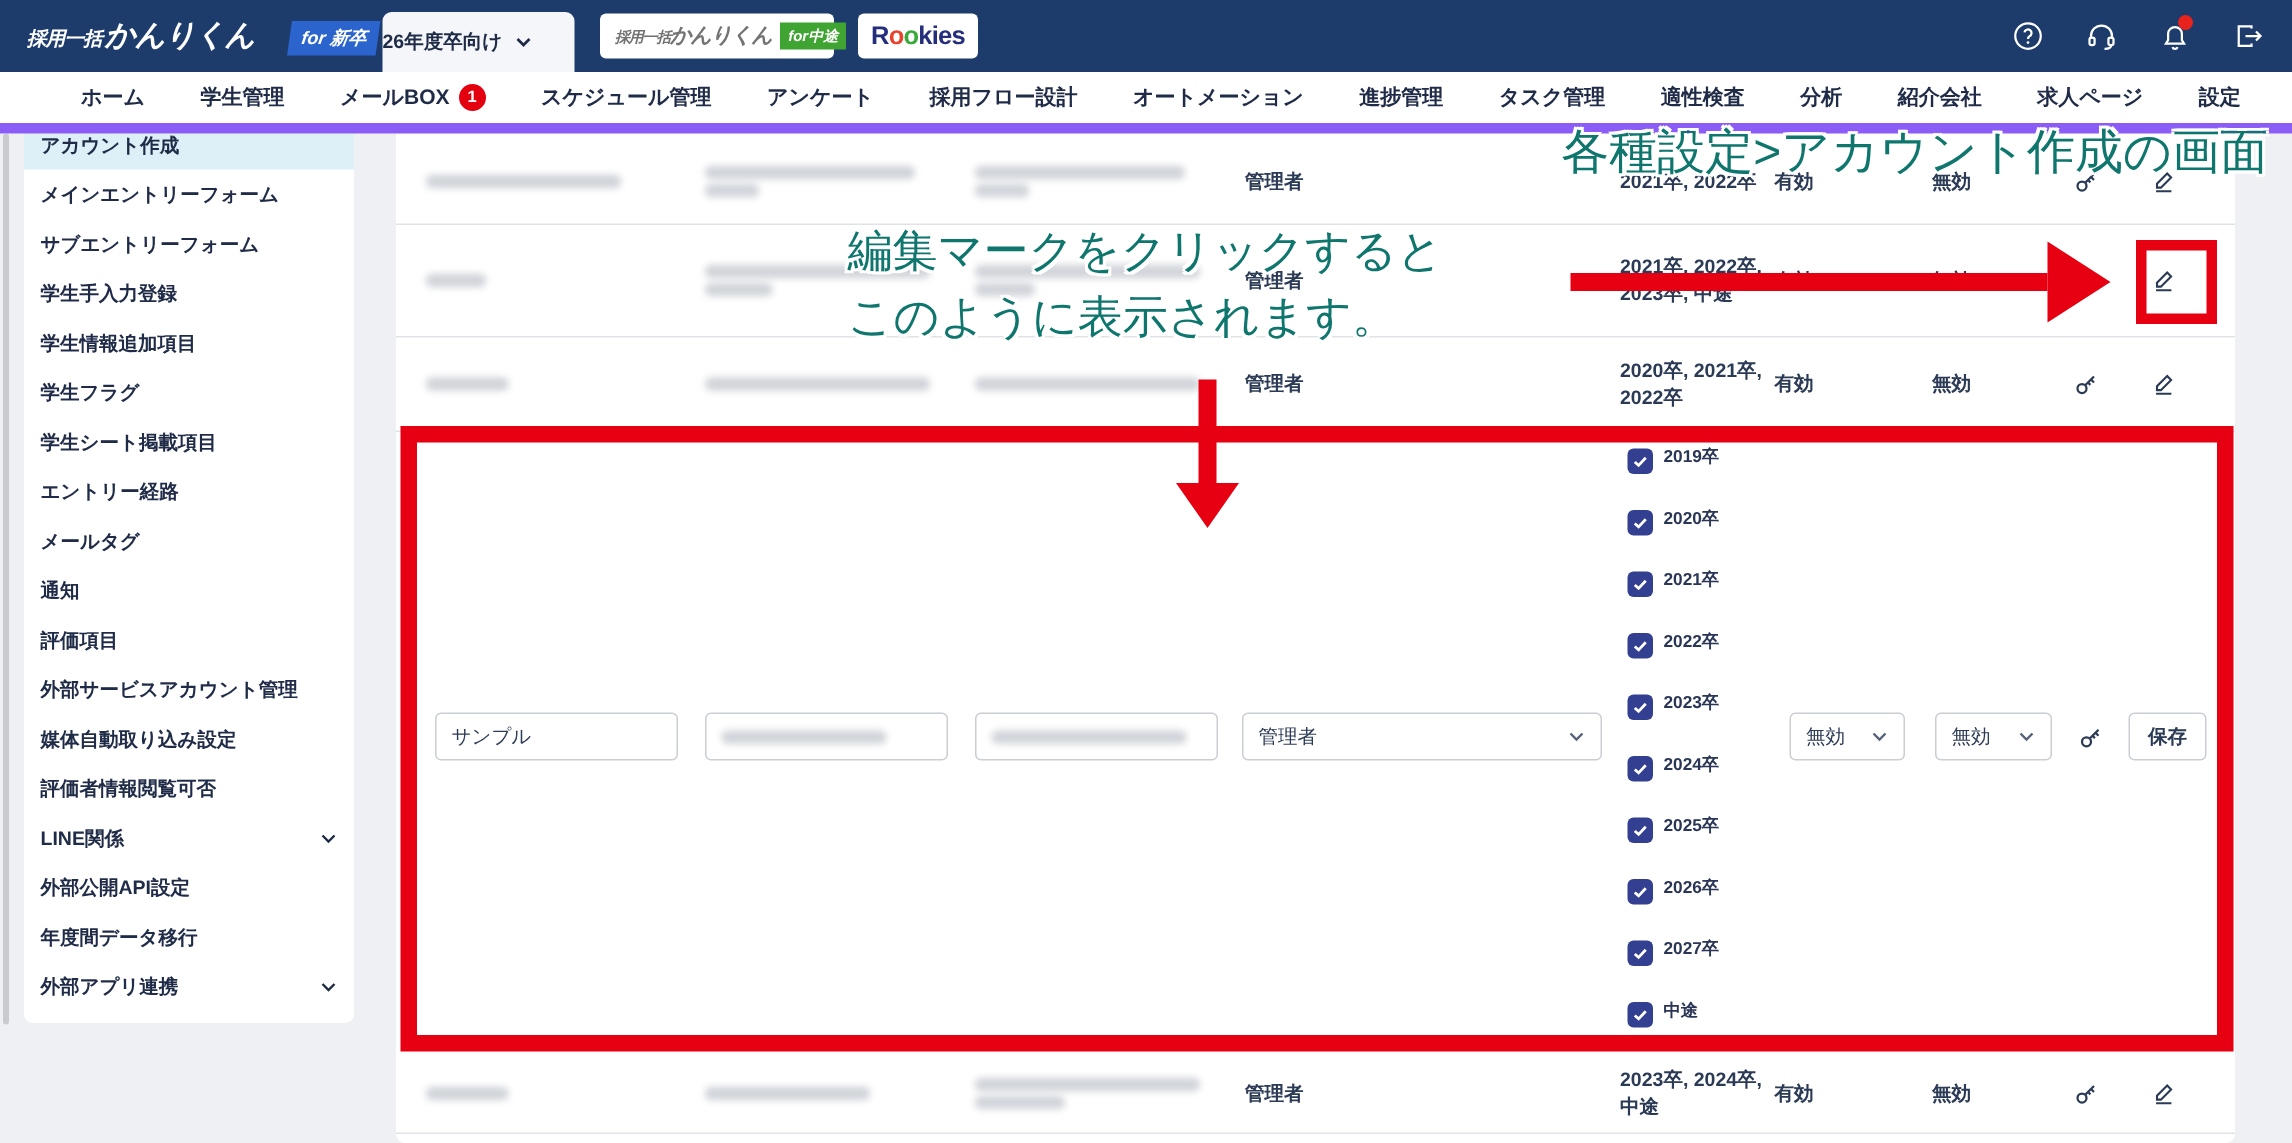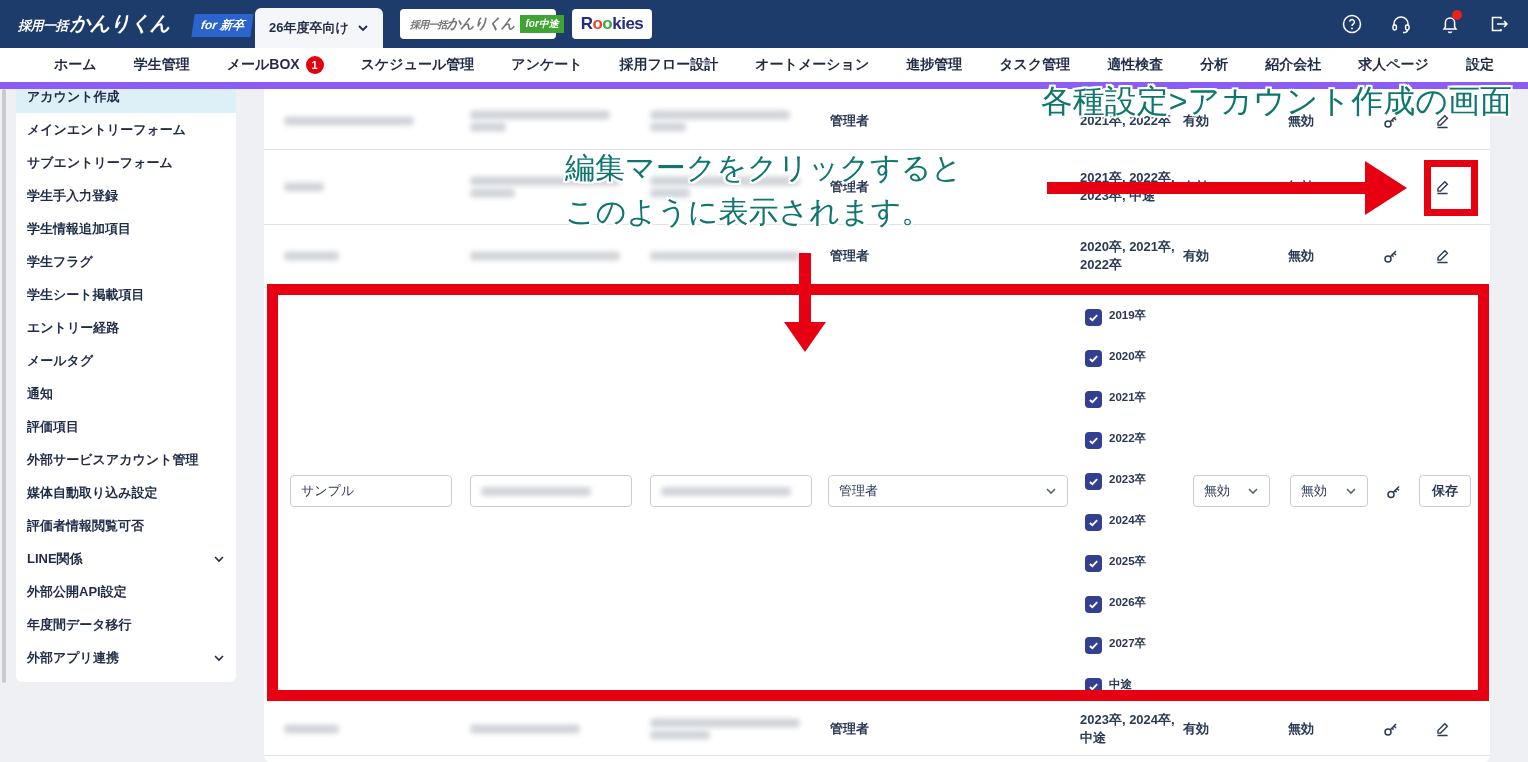--- a/index.html
+++ b/index.html
@@ -5,21 +5,21 @@
   * { margin:0; padding:0; box-sizing:border-box; }
   html,body { width:1528px; height:762px; overflow:hidden; }
   body { position:relative; background:#eef0f3; font-family:"Liberation Sans","DejaVu Sans",sans-serif; color:#263350; }
 
   
   .topbar { position:absolute; left:0; top:0; width:1528px; height:48px; background:#1d3c6b; z-index:20; }
   .brand { position:absolute; left:18px; top:10px; display:flex; align-items:flex-end; gap:23px; }
   .brand-title { color:#fff; font-weight:800; font-style:italic; font-size:20px; letter-spacing:-0.5px; white-space:nowrap; }
   .brand-title .pre { font-size:13px; margin-right:2px; }
   .brand-badge { background:#2a64cc; color:#fff; font-weight:800; font-style:italic; font-size:12px; padding:3px 8px; transform:skewX(-8deg); white-space:nowrap; }
-  .year-tab { position:absolute; left:255px; top:8px; width:128px; height:40px; background:#f4f6f9; border-radius:6px 6px 0 0; display:flex; align-items:center; justify-content:center; gap:8px; font-size:13px; font-weight:700; color:#1f2b47; cursor:pointer; }
+  .year-tab { position:absolute; left:255px; top:8px; width:128px; height:40px; background:#f4f6f9; border-radius:6px 6px 0 0; display:flex; align-items:center; justify-content:flex-start; gap:8px; font-size:13px; font-weight:700; color:#1f2b47; cursor:pointer; }
   .pill-logo { position:absolute; top:9px; height:30px; background:#fff; border-radius:4px; display:flex; align-items:center; padding:0 10px; gap:6px; }
   .pill-chuto { left:400px; width:156px; }
   .chuto-title { color:#737373; font-weight:800; font-style:italic; font-size:14px; letter-spacing:-0.8px; white-space:nowrap; }
   .chuto-title .pre { font-size:10px; }
   .chuto-badge { background:#3fa432; color:#fff; font-weight:800; font-style:italic; font-size:10px; padding:2px 5px; white-space:nowrap; }
   .pill-rookies { left:572px; width:80px; justify-content:center; }
   .rookies { font-weight:800; font-size:17px; letter-spacing:-0.5px; color:#252e7d; }
   .rookies .o1 { color:#e8432d; }
   .rookies .o2 { color:#3aab3a; }
   .top-icons { position:absolute; right:18px; top:0; height:48px; display:flex; align-items:center; gap:27px; }
@@ -71,21 +71,21 @@
   .fselect .chev { color:#56617a; }
   .f-name  { left:26px;  top:395px; width:162px; }
   .f-user  { left:206px; top:395px; width:162px; }
   .f-mail  { left:386px; top:395px; width:162px; }
   .f-role  { left:564px; top:395px; width:240px; }
   .f-st1   { left:929px; top:395px; width:77px; }
   .f-st2   { left:1026px;top:395px; width:78px; }
   .f-key   { position:absolute; left:1121px; top:403px; }
   .f-save  { left:1155px; top:395px; width:52px; font-weight:700; display:flex; align-items:center; justify-content:center; cursor:pointer; }
 
-  .yearlist { position:absolute; left:821px; top:228px; }
+  .yearlist { position:absolute; left:821px; top:218px; }
   .yitem { height:41px; display:flex; align-items:flex-start; gap:7px; }
   .cbx { flex:none; width:17px; height:17px; margin-top:1px; border-radius:4px; background:#333f90; display:flex; align-items:center; justify-content:center; cursor:pointer; }
   .cbx svg { width:11px; height:11px; display:block; }
   .ylabel { width:40px; font-size:11.5px; line-height:14px; color:#2a3655; font-weight:600; word-break:break-all; }
 
   
   .anno { z-index:30; }
   .red-text { position:absolute; font-weight:400; color:#0f766e; white-space:nowrap;
     text-shadow:-2px -2px 0 #fff,2px -2px 0 #fff,-2px 2px 0 #fff,2px 2px 0 #fff,0 -2px 0 #fff,0 2px 0 #fff,-2px 0 0 #fff,2px 0 0 #fff; }
   .rt1 { top:80px; right:16px; font-size:32px; }

